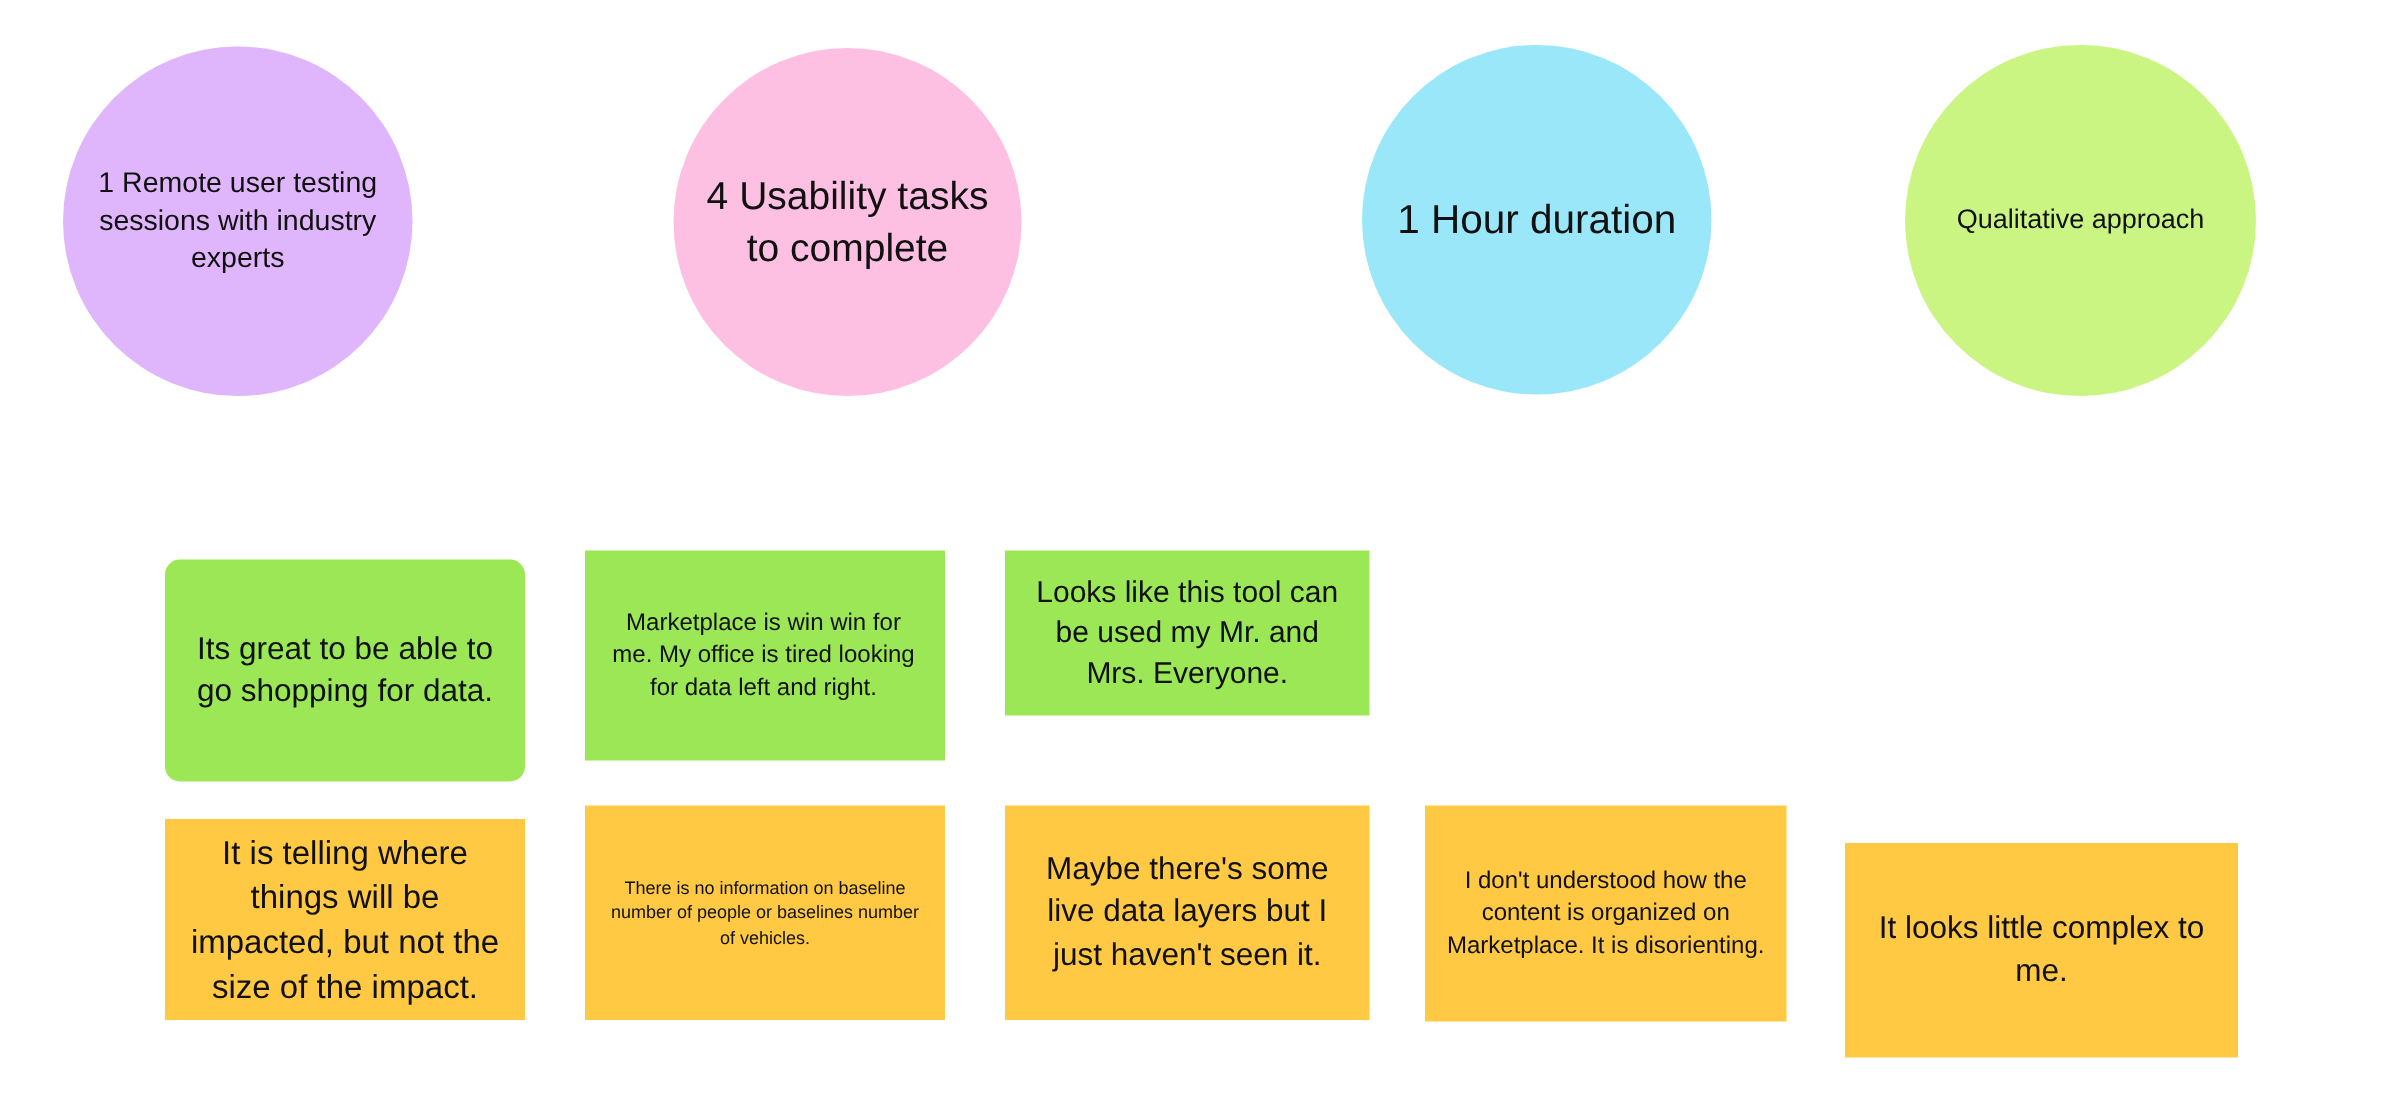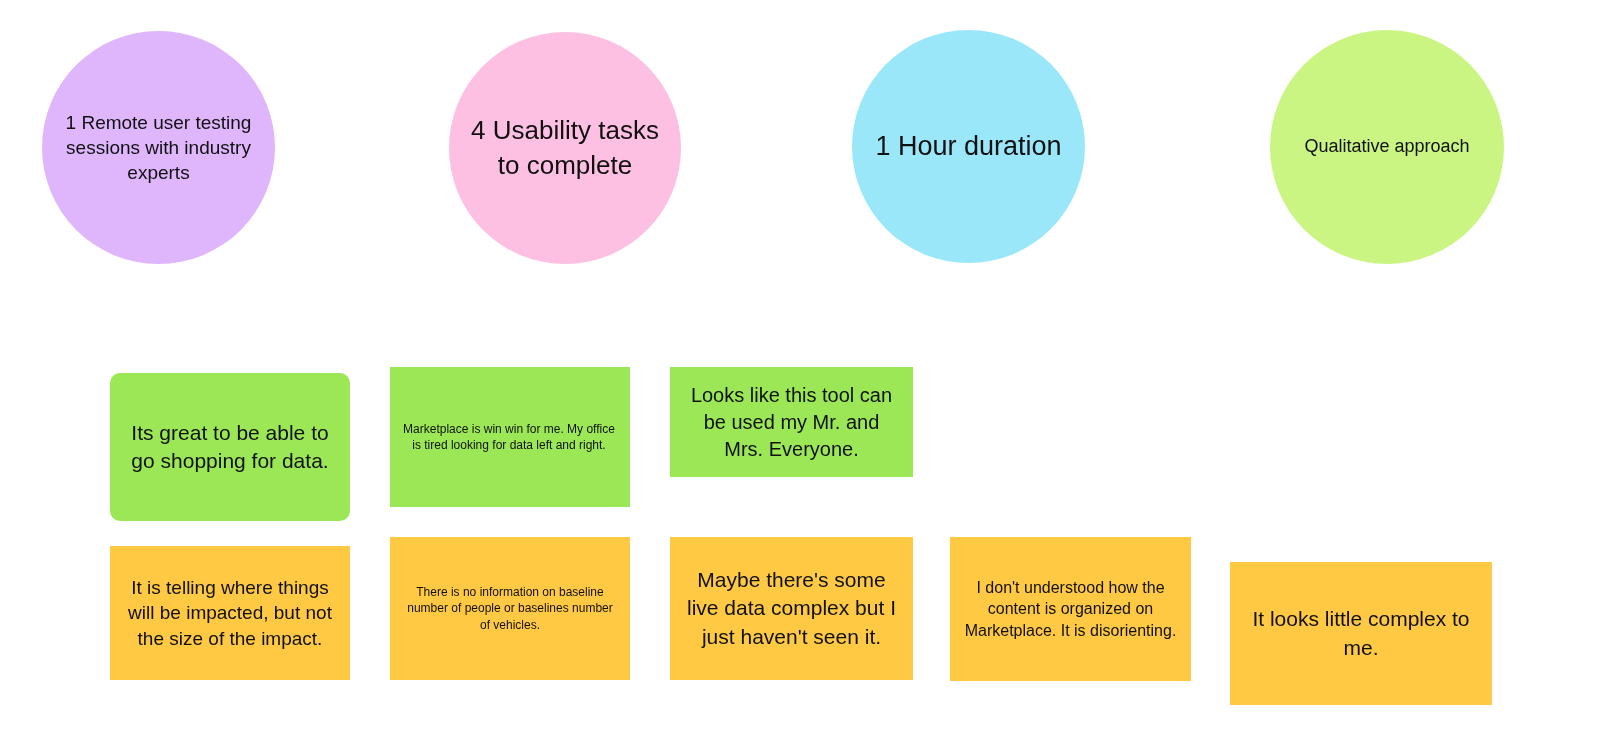--- a/index.html
+++ b/index.html
@@ -36,21 +36,21 @@
     padding: 0 18px;
   }
   .bubble .bubble-text {
     display: block;
     width: 100%;
     white-space: pre-line;
   }
 
   #bubble-0 { left: 42px;   top: 31px;  width: 233px; height: 233px; background: #DFB5FB; font-size: 19px; }
   #bubble-1 { left: 449px;  top: 32px;  width: 232px; height: 232px; background: #FDC0E2; font-size: 26px; }
-  #bubble-2 { left: 852px;  top: 30px;  width: 233px; height: 233px; background: #9BE7FA; font-size: 27px; }
+  #bubble-2 { left: 908px;  top: 30px;  width: 233px; height: 233px; background: #9BE7FA; font-size: 27px; }
   #bubble-3 { left: 1270px; top: 30px;  width: 234px; height: 234px; background: #CBF583; font-size: 18px; }
 
   
   .note {
     position: absolute;
     box-sizing: border-box;
     display: flex;
     align-items: center;
     justify-content: center;
     text-align: center;
@@ -61,25 +61,25 @@
   .note .note-text {
     display: block;
     width: 100%;
     white-space: pre-line;
   }
   .note.positive { background: #9BE755; }
   .note.negative { background: #FFC943; }
 
   
   #note-pos-0 { left: 110px; top: 373px; width: 240px; height: 148px; font-size: 21px; border-radius: 10px; }
-  #note-pos-1 { left: 390px; top: 367px; width: 240px; height: 140px; font-size: 12px; padding-left: 12px; }
+  #note-pos-1 { left: 390px; top: 367px; width: 240px; height: 140px; font-size: 16px; padding-left: 12px; }
   #note-pos-2 { left: 670px; top: 367px; width: 243px; height: 110px; font-size: 20px; }
 
   
-  #note-neg-0 { left: 110px; top: 546px; width: 240px; height: 134px; font-size: 19px; }
+  #note-neg-0 { left: 110px; top: 546px; width: 240px; height: 134px; font-size: 22px; }
   #note-neg-1 { left: 390px; top: 537px; width: 240px; height: 143px; font-size: 12px; }
   #note-neg-2 { left: 670px; top: 537px; width: 243px; height: 143px; font-size: 21px; }
   #note-neg-3 { left: 950px; top: 537px; width: 241px; height: 144px; font-size: 16px; }
   #note-neg-4 { left: 1230px; top: 562px; width: 262px; height: 143px; font-size: 21px; }
 </style>
 </head>
 <body>
 
 <div id="board">
 
@@ -113,21 +113,21 @@
 
   <div class="note negative" id="note-neg-0">
     <span class="note-text">It is telling where things will be impacted, but not the size of the impact.</span>
   </div>
 
   <div class="note negative" id="note-neg-1">
     <span class="note-text">There is no information on baseline number of people or baselines number of vehicles.</span>
   </div>
 
   <div class="note negative" id="note-neg-2">
-    <span class="note-text">Maybe there's some live data complex but I just haven't seen it.</span>
+    <span class="note-text">Maybe there's some live data layers but I just haven't seen it.</span>
   </div>
 
   <div class="note negative" id="note-neg-3">
     <span class="note-text">I don't understood how the content is organized on Marketplace. It is disorienting.</span>
   </div>
 
   <div class="note negative" id="note-neg-4">
     <span class="note-text">It looks little complex to me.</span>
   </div>
 

